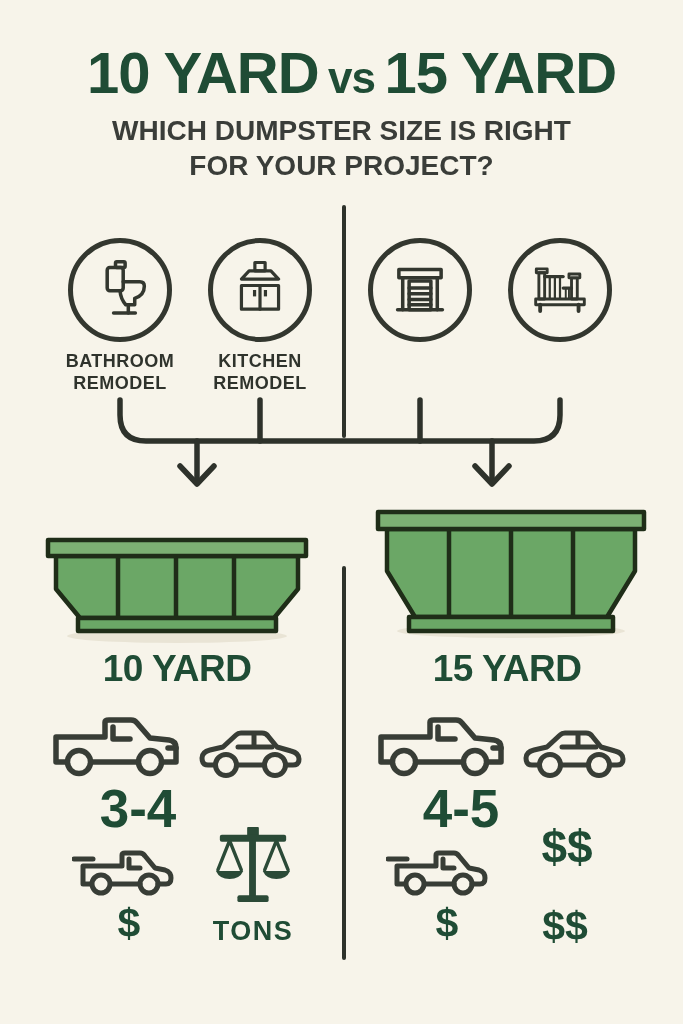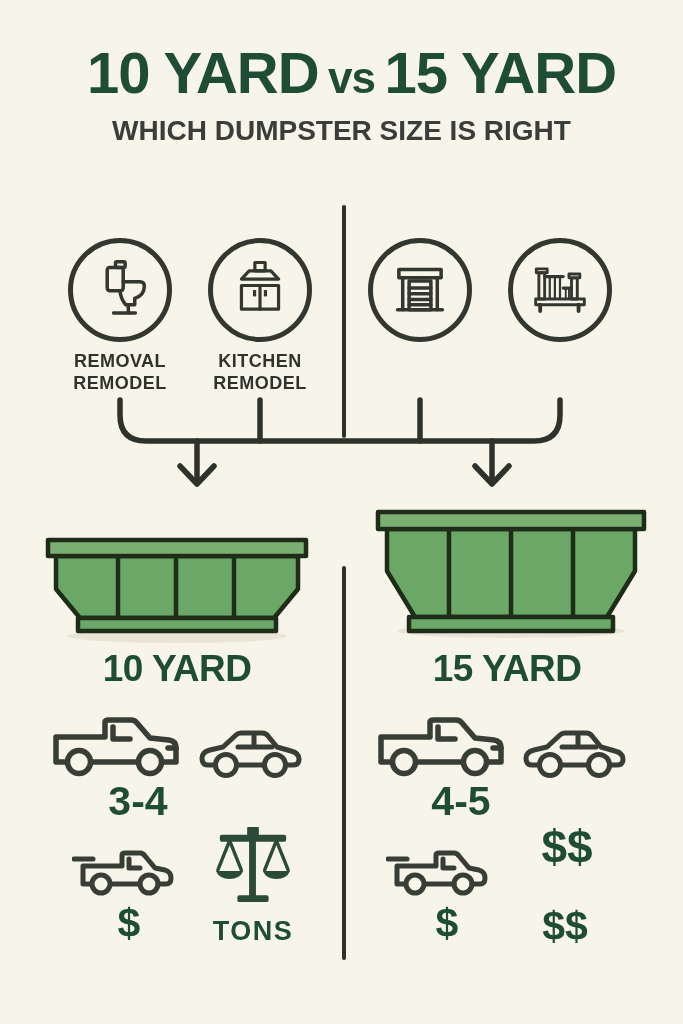--- a/index.html
+++ b/index.html
@@ -35,21 +35,21 @@
     font-weight:700;font-size:18px;line-height:22px;letter-spacing:0.5px;
   }
   
   .vline{width:4px;background:#2e322b;border-radius:2px;}
   
   .size-label{
     width:220px;color:#1f4c35;font-weight:700;font-size:37px;
     letter-spacing:-0.5px;text-align:center;white-space:nowrap;
   }
   .metric{color:#1f4c35;font-weight:700;text-align:center;white-space:nowrap;}
-  .loads{font-size:41px;width:140px;}
+  .loads{font-size:53px;width:140px;}
   .dollar{font-size:41px;width:140px;}
   .dollar-big{font-size:46px;width:140px;}
   .tons{font-size:27px;width:140px;letter-spacing:1.5px;}
   svg{display:block;}
 </style>
 </head>
 <body>
 
 <svg width="0" height="0" style="position:absolute" aria-hidden="true">
   <defs>
@@ -140,30 +140,31 @@
   </defs>
 </svg>
 
 <div class="abs title">
   <span class="big">10 YARD</span>
   <span class="vs">vs</span>
   <span class="big">15 YARD</span>
 </div>
 <div class="abs subtitle">
   <div>WHICH DUMPSTER SIZE IS RIGHT</div>
+  <div>FOR YOUR PROJECT?</div>
 </div>
 
 <div class="abs project" style="left:40px">
   <div class="circle">
     <svg width="64" height="64">
         <use href="#sym-toilet"></use>
       </svg>
   </div>
   <div class="plabel">
-    <div>REMOVAL</div>
+    <div>BATHROOM</div>
     <div>REMODEL</div>
   </div>
 </div>
 <div class="abs project" style="left:180px">
   <div class="circle">
     <svg width="64" height="64">
         <use href="#sym-kitchen"></use>
       </svg>
   </div>
   <div class="plabel">

